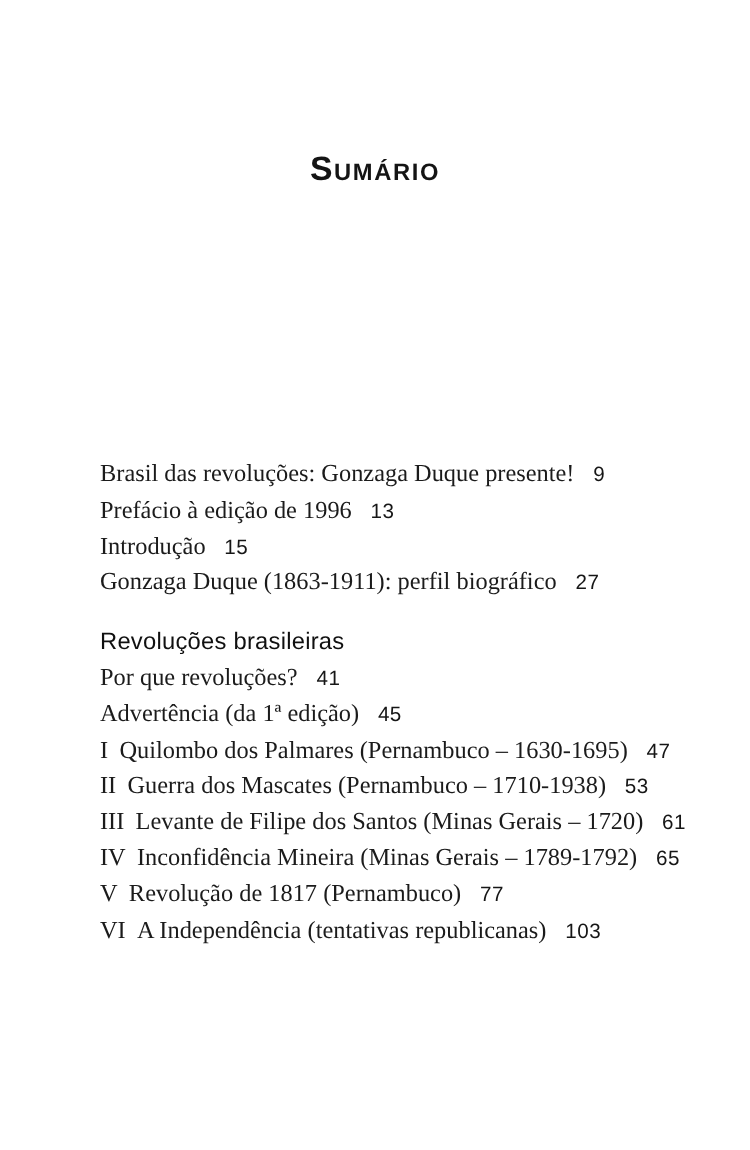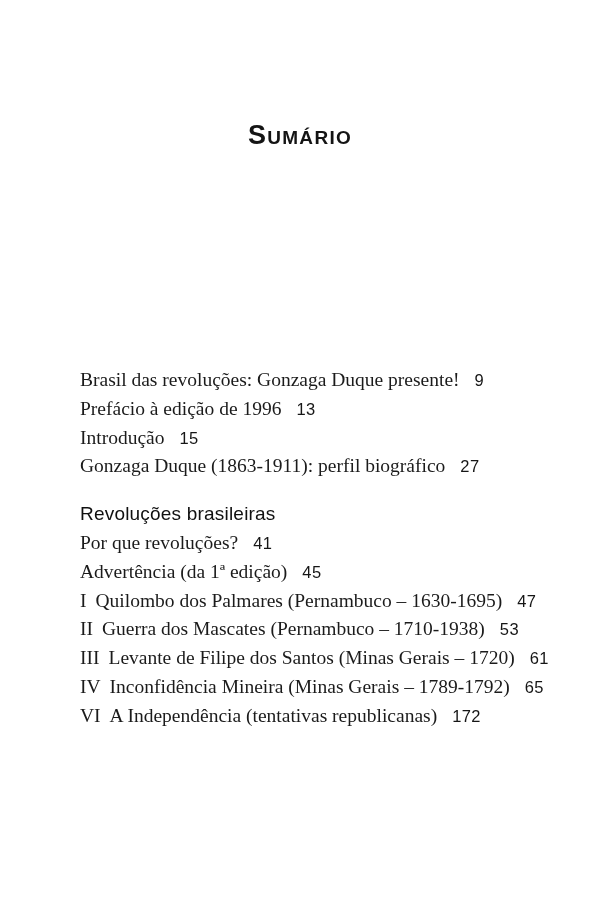--- a/index.html
+++ b/index.html
@@ -78,17 +78,18 @@
     <div class="toc-row"><span class="toc-label">Gonzaga Duque (1863-1911): perfil biográfico</span><span class="toc-pagenum">27</span></div>
 
     <div class="section-heading">Revoluções brasileiras</div>
 
     <div class="toc-row"><span class="toc-label">Por que </span><span class="toc-label toc-label-italic">revoluções?</span><span class="toc-pagenum">41</span></div>
     <div class="toc-row"><span class="toc-label">Advertência (da 1ª edição)</span><span class="toc-pagenum">45</span></div>
     <div class="toc-row"><span class="toc-label toc-numeral">I</span><span class="toc-label">Quilombo dos Palmares (Pernambuco – 1630-1695)</span><span class="toc-pagenum">47</span></div>
     <div class="toc-row"><span class="toc-label toc-numeral">II</span><span class="toc-label">Guerra dos Mascates (Pernambuco – 1710-1938)</span><span class="toc-pagenum">53</span></div>
     <div class="toc-row"><span class="toc-label toc-numeral">III</span><span class="toc-label">Levante de Filipe dos Santos (Minas Gerais – 1720)</span><span class="toc-pagenum">61</span></div>
     <div class="toc-row"><span class="toc-label toc-numeral">IV</span><span class="toc-label">Inconfidência Mineira (Minas Gerais – 1789-1792)</span><span class="toc-pagenum">65</span></div>
-    <div class="toc-row"><span class="toc-label toc-numeral">VI</span><span class="toc-label">A Independência (tentativas republicanas)</span><span class="toc-pagenum">172</span></div>
+    <div class="toc-row"><span class="toc-label toc-numeral">V</span><span class="toc-label">Revolução de 1817 (Pernambuco)</span><span class="toc-pagenum">77</span></div>
+    <div class="toc-row"><span class="toc-label toc-numeral">VI</span><span class="toc-label">A Independência (tentativas republicanas)</span><span class="toc-pagenum">103</span></div>
 
   </div>
 
 </div>
 
 </body></html>

